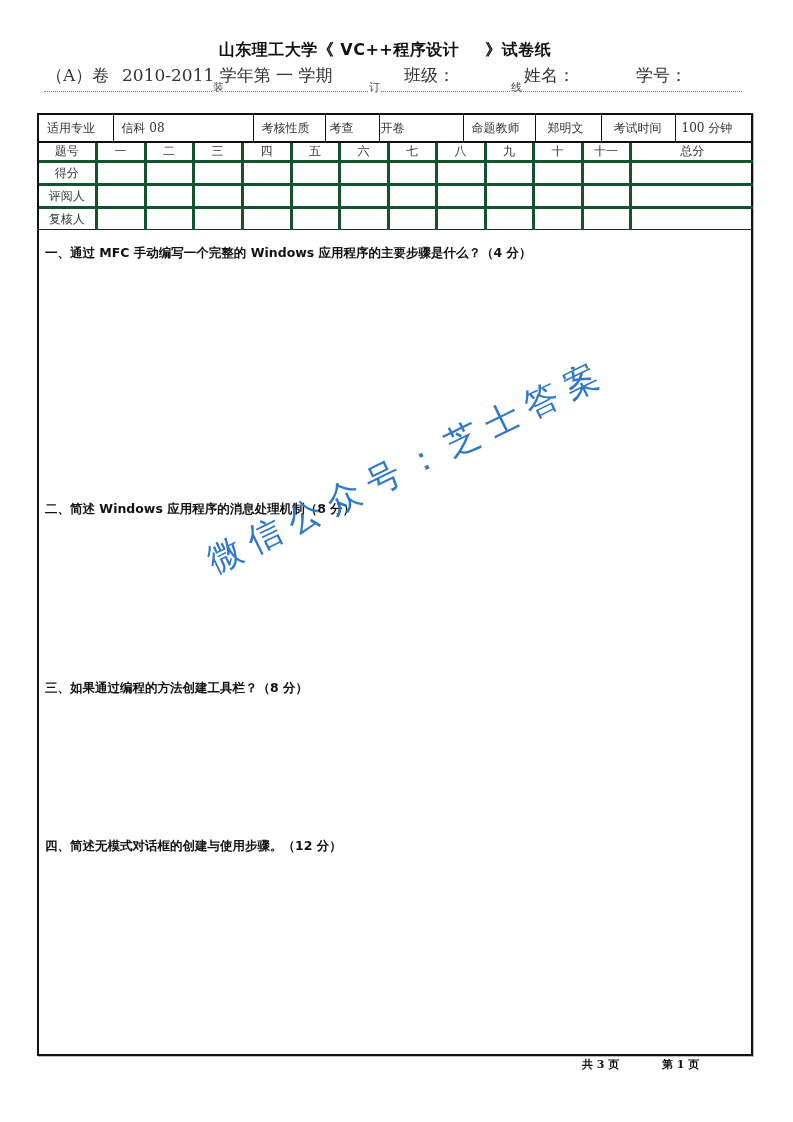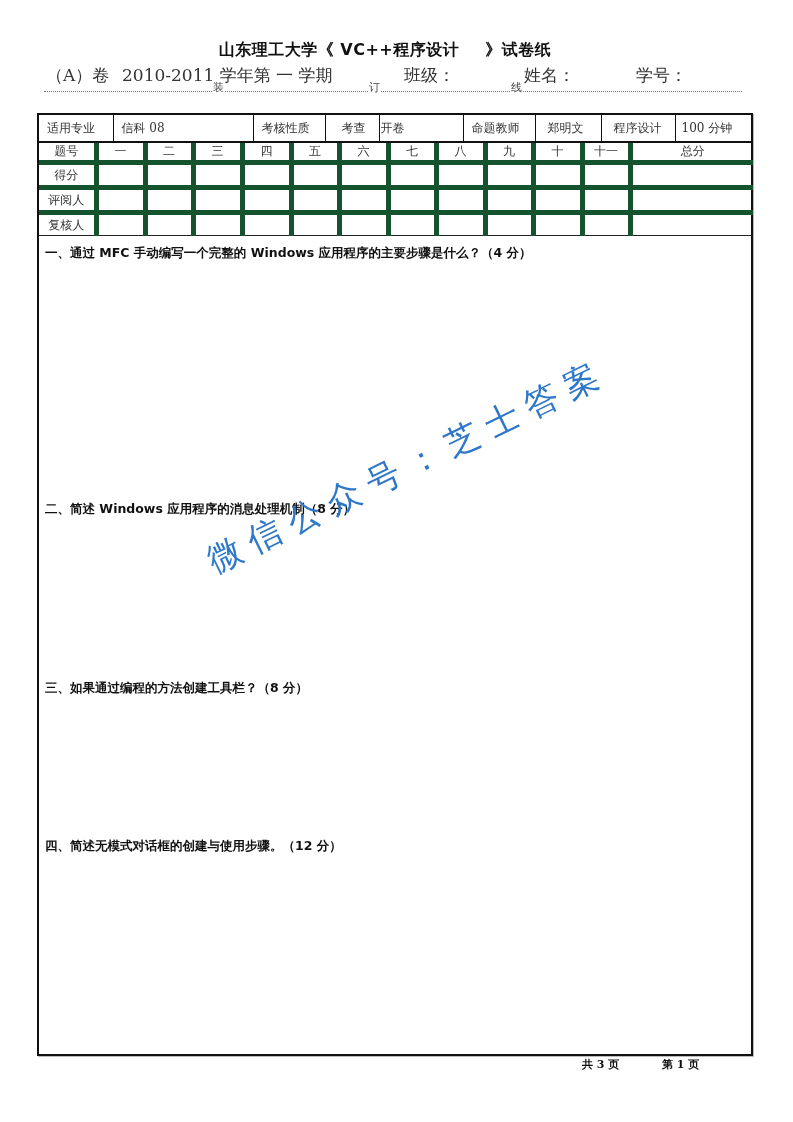--- a/index.html
+++ b/index.html
@@ -43,21 +43,21 @@
     table.info tr td:first-child { border-left: none; margin-top: 16px; }
     table.info tr td:last-child { border-right: none; }
     table.info tr:first-child td { border-top: none; }
     table.info tr td { border-bottom: 2px solid #111; }
 
     table.score {
       position: absolute; left: 0; top: 28px; width: 712px; border-collapse: collapse;
       font-size: 12px; table-layout: fixed;
     }
     table.score td {
-      border: 5px solid #14532d; text-align: center; color: #333; padding: 0;
+      border: 3px solid #14532d; text-align: center; color: #333; padding: 0;
     }
     table.score tr td:first-child { border-left: none; border-right: 2px solid #111; }
     table.score tr td:last-child { border-right: none; }
     table.score tr:first-child td { border-top: none; height: 15px; }
     table.score tr.r td { height: 20px; }
     table.score tr:last-child td { border-bottom: 1px solid #222; }
 
     .q {
       position: absolute; left: 6px; font-weight: bold; font-size: 12.5px;
       font-family: "DejaVu Sans", "Liberation Sans", sans-serif; color: #111;
@@ -112,25 +112,25 @@
         <col style="width:72px">
         <col style="width:66px">
         <col style="width:74px">
         <col style="width:76px">
     </colgroup>
     <tbody>
         <tr>
       <td>适用专业</td>
       <td>信科 08</td>
       <td>考核性质</td>
-      <td style="padding-left:16px">考查</td>
+      <td style="padding-left:4px">考查</td>
       <td style="padding-left:1px">开卷</td>
       <td>命题教师</td>
       <td style="padding-left:12px">郑明文</td>
-      <td style="padding-left:12px">程序设计</td>
+      <td style="padding-left:12px">考试时间</td>
       <td style="padding-left:6px">100 分钟</td>
     </tr>
   </tbody>
     </table>
 
   <table class="score">
     <colgroup>
       <col style="width:57px">
       <col style="width:49px">
         <col style="width:48px">

